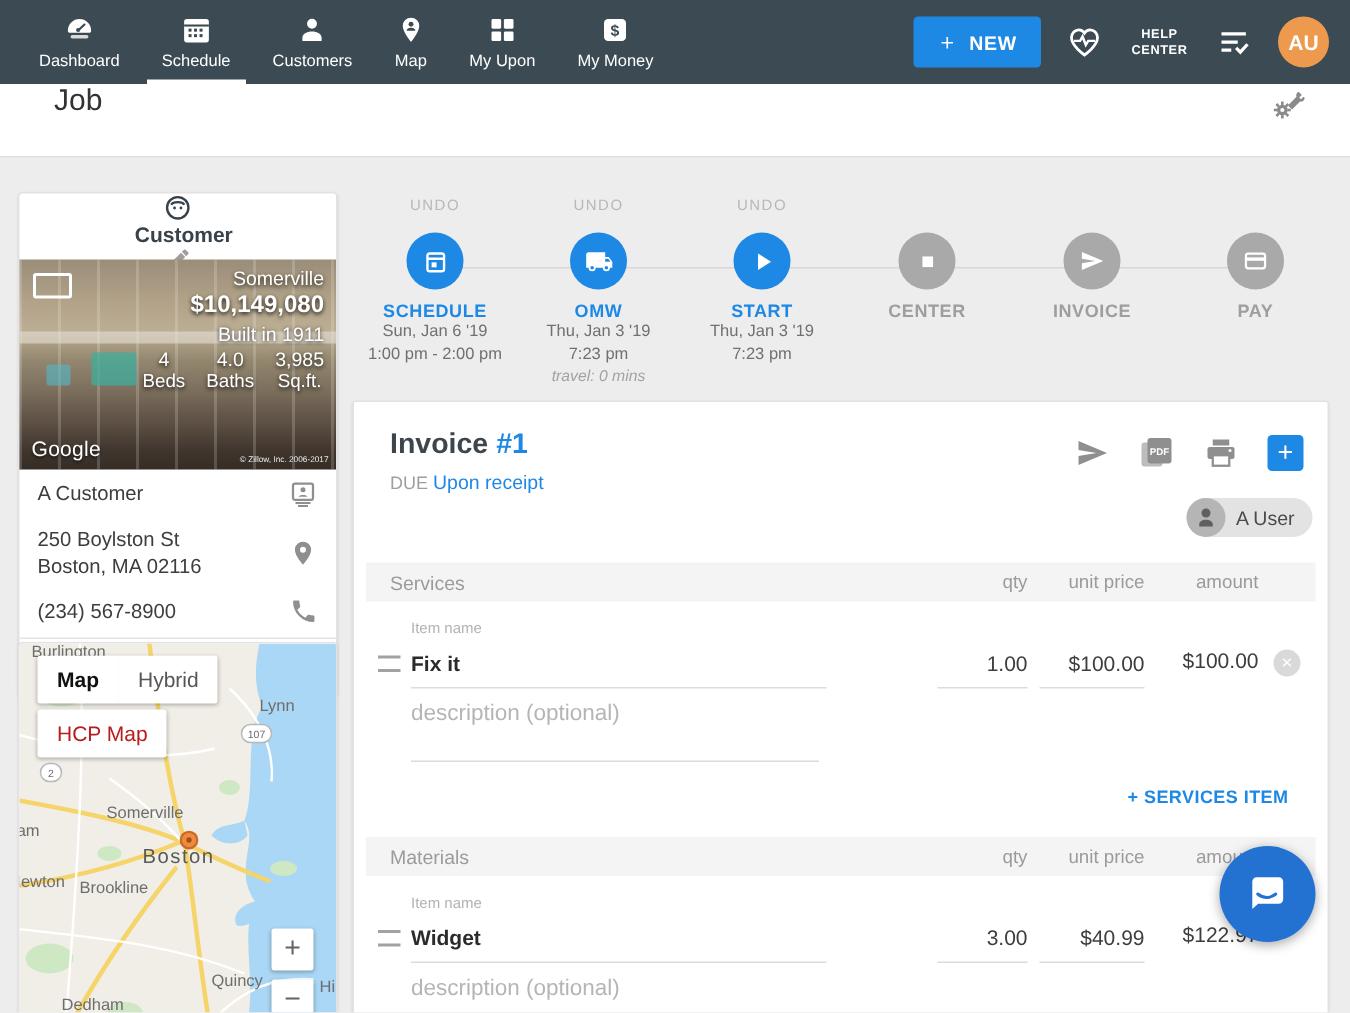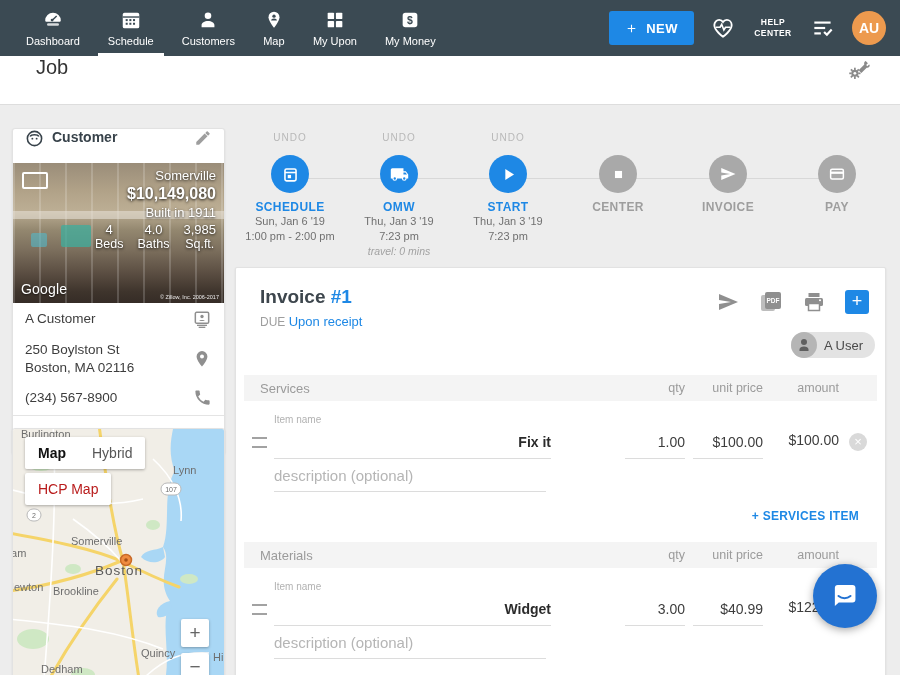--- a/index.html
+++ b/index.html
@@ -17,21 +17,21 @@
   .help{color:#fff;font-size:8.5px;font-weight:bold;letter-spacing:.4px;width:42px;text-align:center;line-height:1.3;cursor:pointer;}
   .avatar{width:34px;height:34px;border-radius:50%;background:#ed9a4e;color:#fff;font-size:14px;font-weight:bold;display:flex;align-items:center;justify-content:center;cursor:pointer;}
   
   .titlebar{position:absolute;top:56px;left:0;width:900px;height:48px;background:#fff;border-bottom:1px solid #ddd;display:flex;}
   .titlebar .title{font-size:20px;color:#333;margin-left:36px;}
   .titlebar .tools{margin-left:auto;margin-right:28px;cursor:pointer;}
   
   .card{position:absolute;background:#fff;border:1px solid #e2e2e2;border-radius:3px;box-shadow:0 1px 2px rgba(0,0,0,.10);}
   
   .cust{left:12px;top:128px;width:211px;}
-  .cust-head{display:flex;align-items:flex-start;height:34px;padding:0 12px;}
+  .cust-head{display:flex;align-items:center;height:44px;padding:0 12px;flex-direction:column;}
   .cust-head .t{font-size:14px;font-weight:bold;color:#37424a;margin-left:8px;flex:1;}
   .photo{position:relative;height:140px;overflow:hidden;background:
     linear-gradient(180deg,#9a8d79 0%,#b1a288 20%,#bcae94 34%,#93876f 48%,#7c6f5d 62%,#5c4f43 78%,#3e342c 92%,#352c26 100%);}
   .photo .stripes{position:absolute;inset:0;background:repeating-linear-gradient(90deg,rgba(255,255,255,.22) 0 2px,rgba(0,0,0,0) 2px 26px);opacity:.8;}
   .photo .teal1{position:absolute;left:48px;top:62px;width:30px;height:22px;background:#3fae9d;opacity:.75;border-radius:2px;}
   .photo .teal2{position:absolute;left:18px;top:70px;width:16px;height:14px;background:#54b9c9;opacity:.6;border-radius:2px;}
   .photo .awn{position:absolute;left:0;top:48px;width:211px;height:8px;background:rgba(235,230,220,.55);}
   .frame-ic{position:absolute;left:9px;top:9px;width:22px;height:13px;border:2.5px solid #fff;border-radius:2px;}
   .zest{position:absolute;right:8px;top:5px;text-align:right;color:#fff;text-shadow:0 1px 3px rgba(0,0,0,.85);}
   .zest .zl{font-size:13px;}
@@ -82,28 +82,28 @@
   .userpill .pav{width:26px;height:26px;border-radius:50%;background:#b5b5b5;display:flex;align-items:center;justify-content:center;}
   .userpill .pname{font-size:13px;color:#4a4a4a;padding:0 12px 0 7px;}
   .band{display:flex;align-items:center;height:26px;background:#f4f4f4;margin:8px 8px 0;}
   .band .bn{flex:1;font-size:13px;color:#9b9b9b;padding-left:16px;}
   .band .bc{font-size:12.5px;color:#9b9b9b;text-align:right;}
   .w-qty{width:60px;} .gap1{width:8px;} .w-pr{width:70px;} .gap2{width:4px;} .w-am{width:72px;} .w-x{width:38px;}
   .item-label{margin:13px 0 0 38px;font-size:10px;color:#b2b2b2;}
   .item-row{display:flex;align-items:flex-end;margin:0 8px;height:34px;}
   .handle{width:30px;align-self:center;display:flex;justify-content:center;cursor:grab;}
   .handle i{display:block;width:15px;height:7px;border-top:2px solid #a2a2a2;border-bottom:2px solid #a2a2a2;}
-  .f-name{width:277px;border-bottom:1px solid #dcdcdc;padding-bottom:8px;font-size:14px;font-weight:bold;color:#2b2b2b;cursor:text;text-align:right;}
+  .f-name{width:277px;border-bottom:1px solid #dcdcdc;padding-bottom:8px;font-size:14px;font-weight:bold;color:#2b2b2b;cursor:text;}
   .spacer{flex:1;}
   .f-num{border-bottom:1px solid #dcdcdc;padding-bottom:8px;font-size:14px;color:#3d3d3d;text-align:right;cursor:text;}
   .amount{width:72px;text-align:right;font-size:14px;color:#3d3d3d;align-self:center;padding-bottom:4px;}
   .xwrap{width:38px;display:flex;justify-content:center;align-self:center;}
   .xbtn{width:18px;height:18px;border-radius:50%;background:#d9d9d9;color:#fff;font-size:13px;line-height:17px;text-align:center;cursor:pointer;}
   .desc-row{margin:6px 8px 0 38px;}
-  .f-desc{width:272px;border-bottom:1px solid #dcdcdc;padding:2px 0 7px;font-size:15px;color:#b5b5b5;cursor:text;}
+  .f-desc{width:272px;border-bottom:1px solid #dcdcdc;padding:2px 0 23px;font-size:15px;color:#b5b5b5;cursor:text;}
   .add-row{text-align:right;padding:14px 26px 0 0;}
   .add-link{font-size:12px;font-weight:bold;color:#1e88e5;letter-spacing:.3px;cursor:pointer;}
   .band.mt{margin-top:18px;}
   
   .chat{position:absolute;left:813px;top:564px;width:64px;height:64px;border-radius:50%;background:#2372d2;box-shadow:0 2px 8px rgba(0,0,0,.35);display:flex;align-items:center;justify-content:center;cursor:pointer;z-index:50;}
 </style>
 </head>
 <body>
 
 <div id="app">

